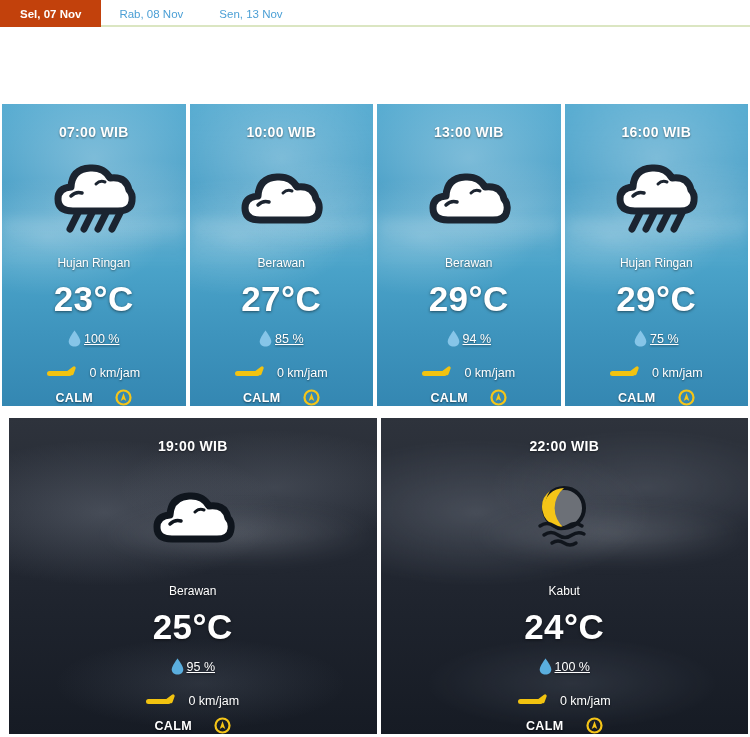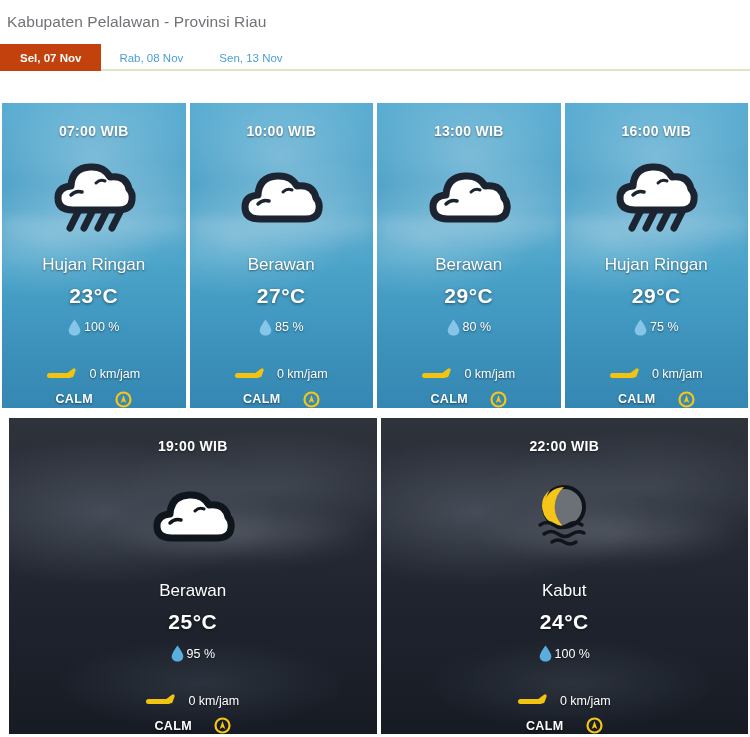--- a/index.html
+++ b/index.html
@@ -134,54 +134,53 @@
   .icon-slot {
     height: 104px;
     display: flex;
     align-items: center;
     justify-content: center;
     margin-top: 6px;
   }
   .row-night .icon-slot { height: 110px; margin-top: 10px; }
 
   .cond {
-    font-size: 17px;
+    font-size: 12px;
     margin-top: 6px;
     text-shadow: 0 1px 2px rgba(0,0,0,0.5);
   }
   .row-night .cond { margin-top: 14px; }
 
   .temp {
-    font-size: 21px;
+    font-size: 35px;
     font-weight: bold;
     margin-top: 9px;
     letter-spacing: 0.5px;
     text-shadow: 0 1px 3px rgba(0,0,0,0.5);
   }
 
   .metric {
     display: flex;
     align-items: center;
     justify-content: center;
     gap: 3px;
     font-size: 12.5px;
     text-shadow: 0 1px 2px rgba(0,0,0,0.5);
   }
-  .m-hum  { margin-top: 11px; }
-  .m-wind { margin-top: 31px; gap: 12px; }
+  .m-hum  { margin-top: 11px; text-decoration: underline; }
+  .m-wind { margin-top: 18px; gap: 12px; }
   .m-dir  { margin-top: 9px; gap: 22px; font-weight: bold; letter-spacing: 0.4px; }
 
   svg { display: block; overflow: visible; }
 </style>
 </head>
 <body>
 
 <div class="page">
 
-  <div class="page-title">Kabupaten Pelalawan - Provinsi Riau</div>
 
   <div class="tabbar">
     <div class="tab active">
         <span>Sel, 07 Nov</span>
       </div>
     <div class="tab">
         <span>Rab, 08 Nov</span>
       </div>
     <div class="tab">
         <span>Sen, 13 Nov</span>
@@ -292,21 +291,21 @@
             </svg>
           </div>
           <div class="cond">Berawan</div>
           <div class="temp">29°C</div>
           <div class="metric m-hum">
             <span>
               <svg width="13" height="17" viewBox="0 0 13 17">
                   <path d="M6.5 0.5 C6.5 0.5 12.3 8 12.3 11.4 C12.3 14.5 9.7 16.6 6.5 16.6 C3.3 16.6 0.7 14.5 0.7 11.4 C0.7 8 6.5 0.5 6.5 0.5 Z" fill="#86c5e8"></path>
                 </svg>
             </span>
-            <span>80 %</span>
+            <span>94 %</span>
           </div>
           <div class="metric m-wind">
             <span>
               <svg width="30" height="15" viewBox="0 0 30 15">
                 <rect x="0" y="6" width="25" height="5" rx="2.5" fill="#f2c310"></rect>
                 <path d="M21 7.5 L27 3 L25 8.5" fill="none" stroke="#f2c310" stroke-width="3.4" stroke-linecap="round" stroke-linejoin="round"></path>
               </svg>
             </span>
             <span>0 km/jam</span>
           </div>

